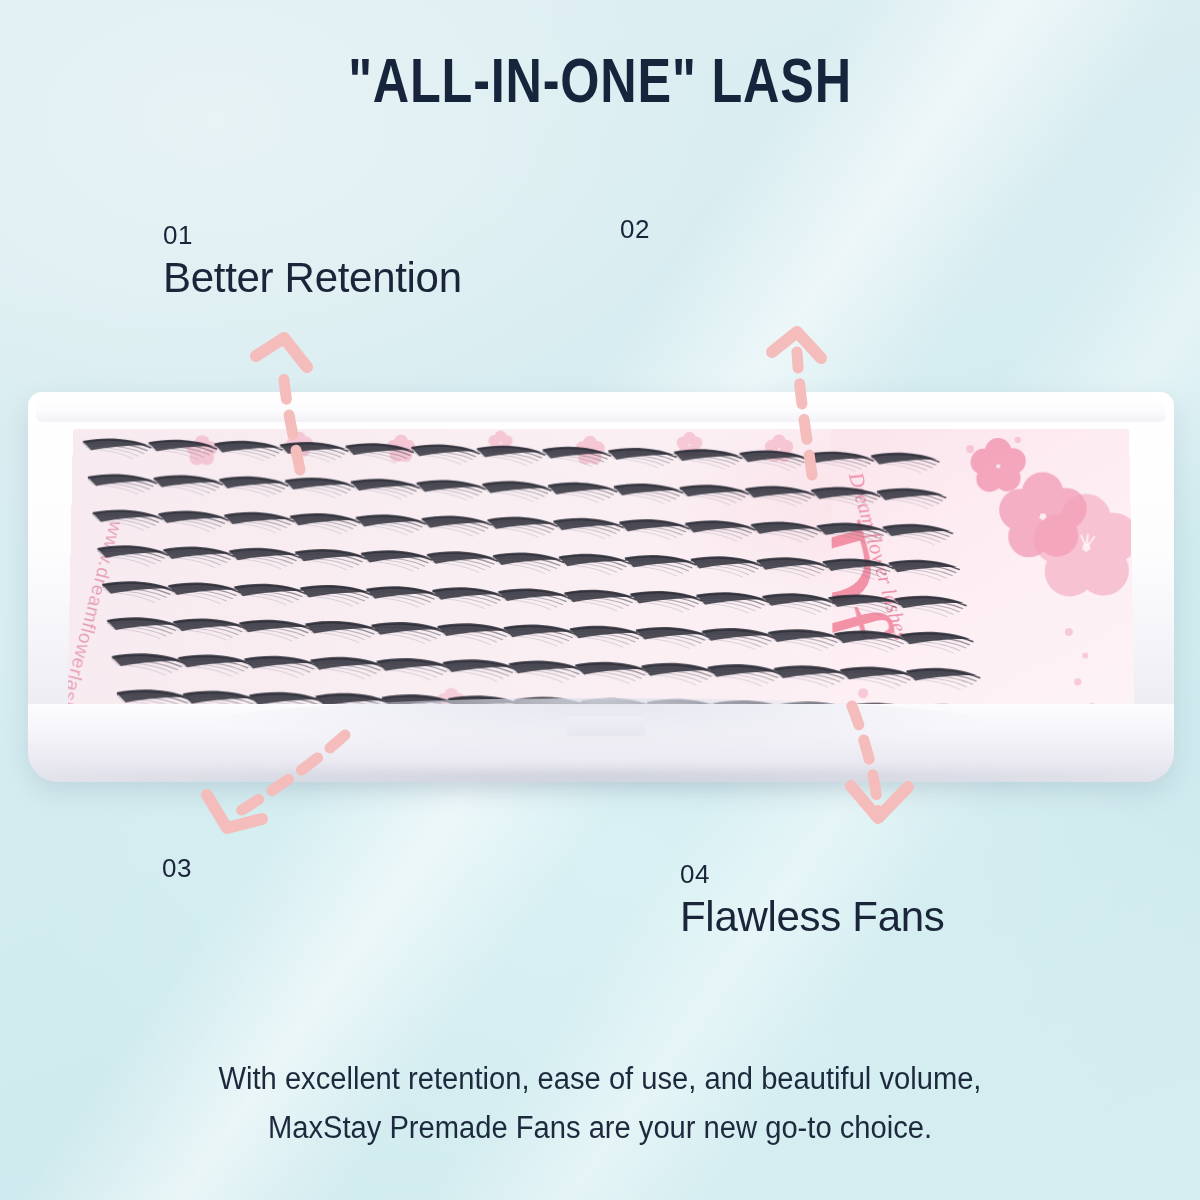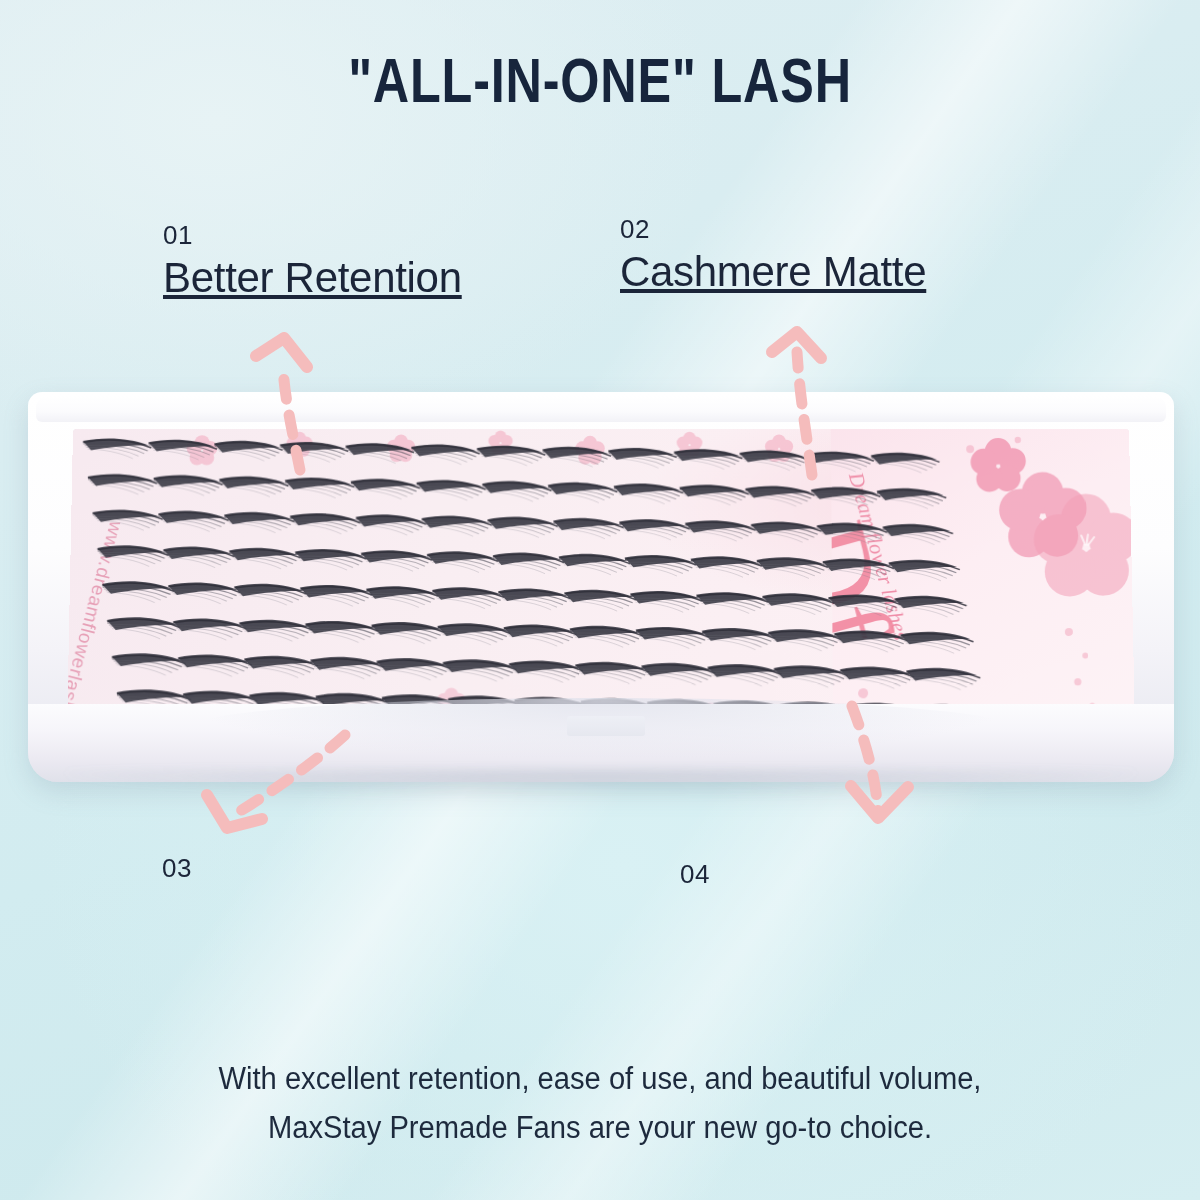--- a/index.html
+++ b/index.html
@@ -29,21 +29,21 @@
   }
 
   
   .feat{position:absolute;color:#1b2539;line-height:1.0;}
   .feat .num{
     font-size:26px;font-weight:400;letter-spacing:.5px;
     display:block;margin-bottom:9px;
   }
   .feat .txt{
     font-size:42px;font-weight:400;letter-spacing:-.3px;
-    display:block;white-space:nowrap;text-decoration:underline;
+    display:block;white-space:nowrap;
   }
   #feat01{left:163px;top:222px;}
   #feat02{left:620px;top:216px;}
   #feat03{left:162px;top:855px;}
   #feat04{left:680px;top:833px;margin-top:28px;}
 
   
   .caption{
     position:absolute;left:0;right:0;top:1055px;text-align:center;
     font-size:31px;color:#1d2a3d;line-height:1.58;
@@ -372,27 +372,27 @@
       <polyline points="851,786 878,818 908,787"></polyline>
     </g>
   </svg>
 
   <div class="feat" id="feat01">
     <span class="num">01</span>
     <span class="txt">Better Retention</span>
   </div>
   <div class="feat" id="feat02">
     <span class="num">02</span>
-    <span class="txt">Cashmere Matte</span>
   </div>
   <div class="feat" id="feat03">
     <span class="num">03</span>
   </div>
   <div class="feat" id="feat04">
     <span class="num">04</span>
+    <span class="txt">Flawless Fans</span>
   </div>
 
   <div class="caption">
     <span>With excellent retention, ease of use, and beautiful volume,</span>
     <span>MaxStay Premade Fans are your new go-to choice.</span>
   </div>
 
 </div>
 
 </body></html>

